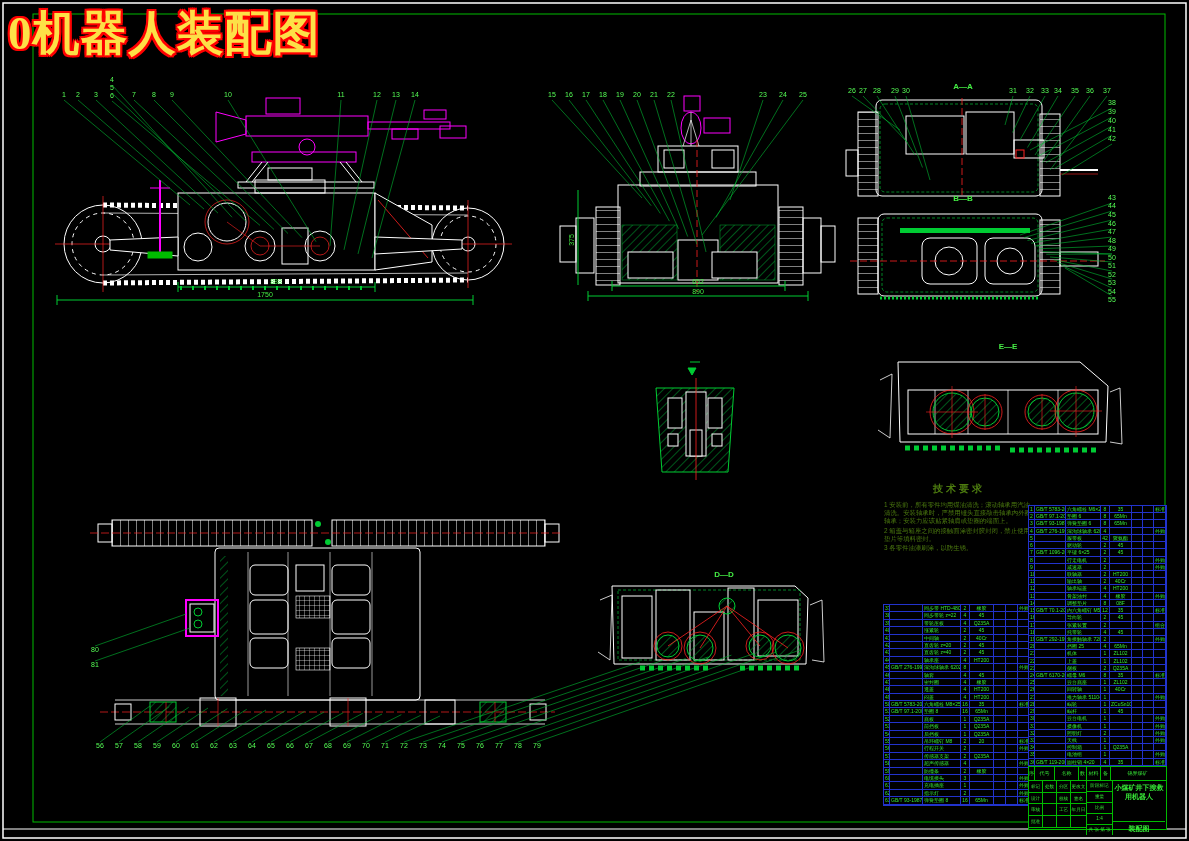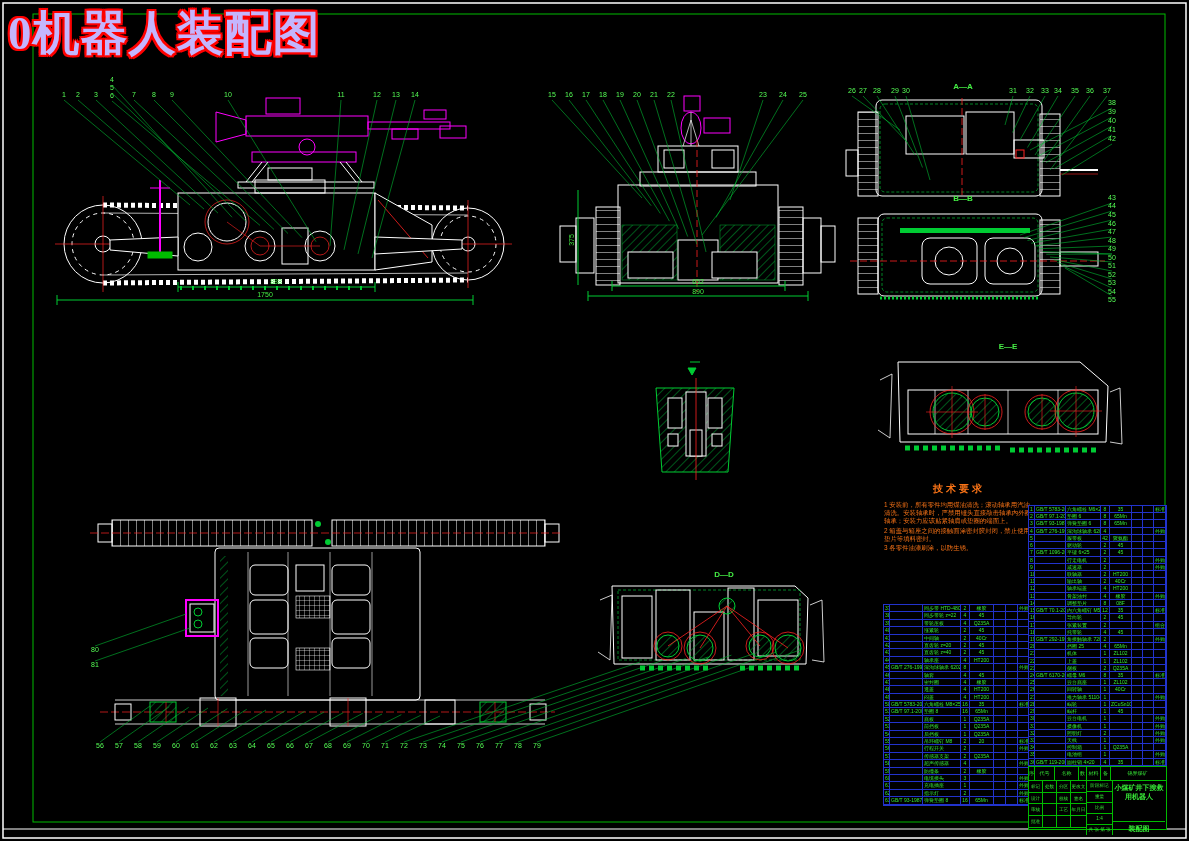--- a/index.html
+++ b/index.html
@@ -1,26 +1,26 @@
 <!DOCTYPE html>
 <html><head>
 <meta charset="utf-8">
 <style>
   html,body{margin:0;padding:0;background:#000;}
   #canvas{position:relative;width:1189px;height:841px;background:#000;overflow:hidden;
           font-family:"Liberation Sans",sans-serif;}
   #drawing{position:absolute;left:0;top:0;}
   
   #big-title{position:absolute;left:8px;top:2px;font-family:"Liberation Serif",serif;
-    font-weight:bold;font-size:47px;letter-spacing:1px;color:#c4b5fd;
+    font-weight:bold;font-size:47px;letter-spacing:1px;color:#fde047;
     text-shadow:-2px 0 #ff0000,2px 0 #ff0000,0 -2px #ff0000,0 2px #ff0000,
                 -2px -2px #ff0000,2px 2px #ff0000,-2px 2px #ff0000,2px -2px #ff0000;
     white-space:nowrap;z-index:5;}
   
-  #techreq{position:absolute;left:884px;top:482px;width:150px;color:#f97316;z-index:4;}
+  #techreq{position:absolute;left:884px;top:482px;width:150px;color:#4d7c0f;z-index:4;}
   #techreq .t{font-size:10px;font-weight:bold;text-align:center;margin-bottom:5px;letter-spacing:3px;}
   #techreq .i{font-size:6.4px;line-height:8.2px;margin:0 0 1px 0;}
   
   .bom{position:absolute;display:flex;flex-direction:column;border:1px solid #2233cc;z-index:4;background:#000;}
   .bom .r{display:grid;box-sizing:border-box;border-bottom:1px solid #2233cc;}
   .bom .r span{display:block;box-sizing:border-box;border-right:1px solid #2233cc;
     color:#36e636;font-size:5px;line-height:6.6px;overflow:hidden;white-space:nowrap;
     text-align:center;padding:0 1px;}
   .bom .r span.l{text-align:left;}
   #bom-right{left:1028px;top:505px;width:137px;}

